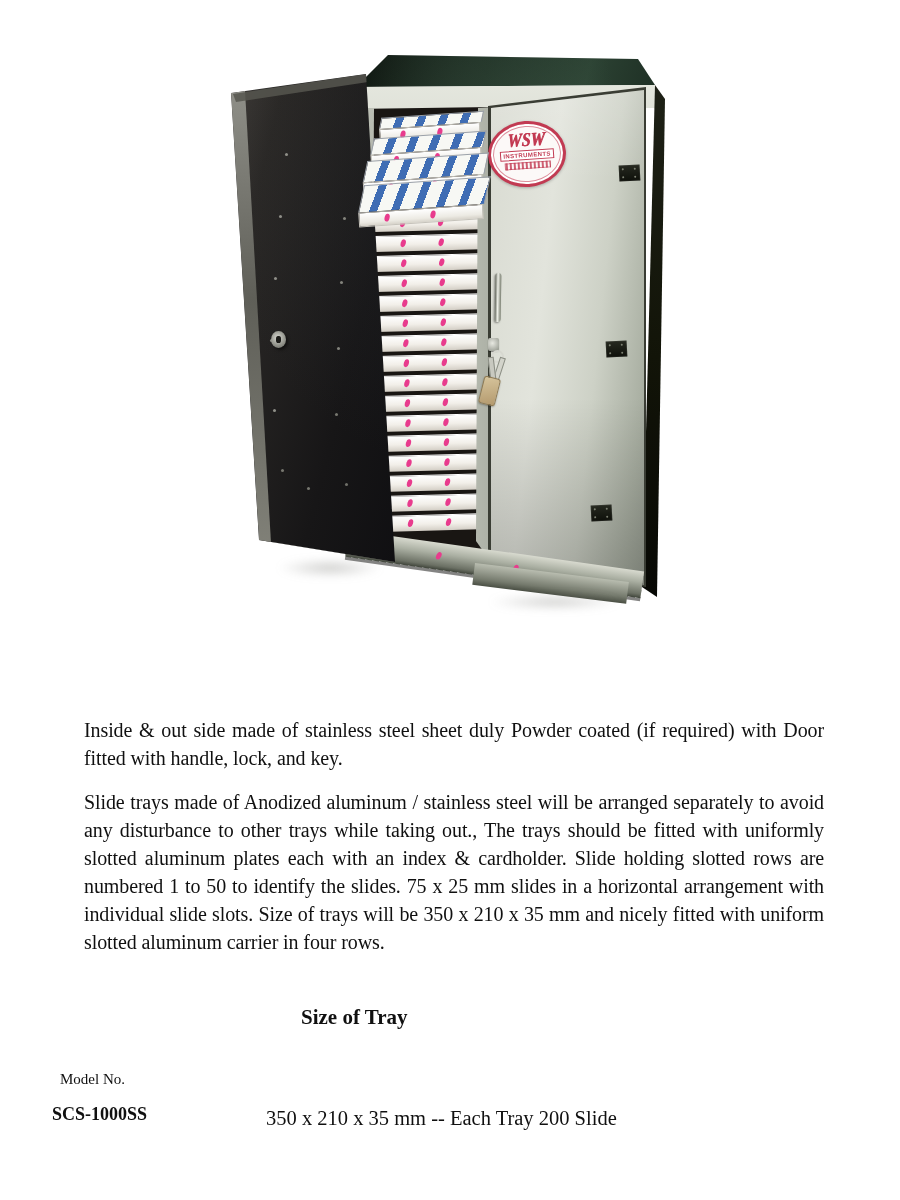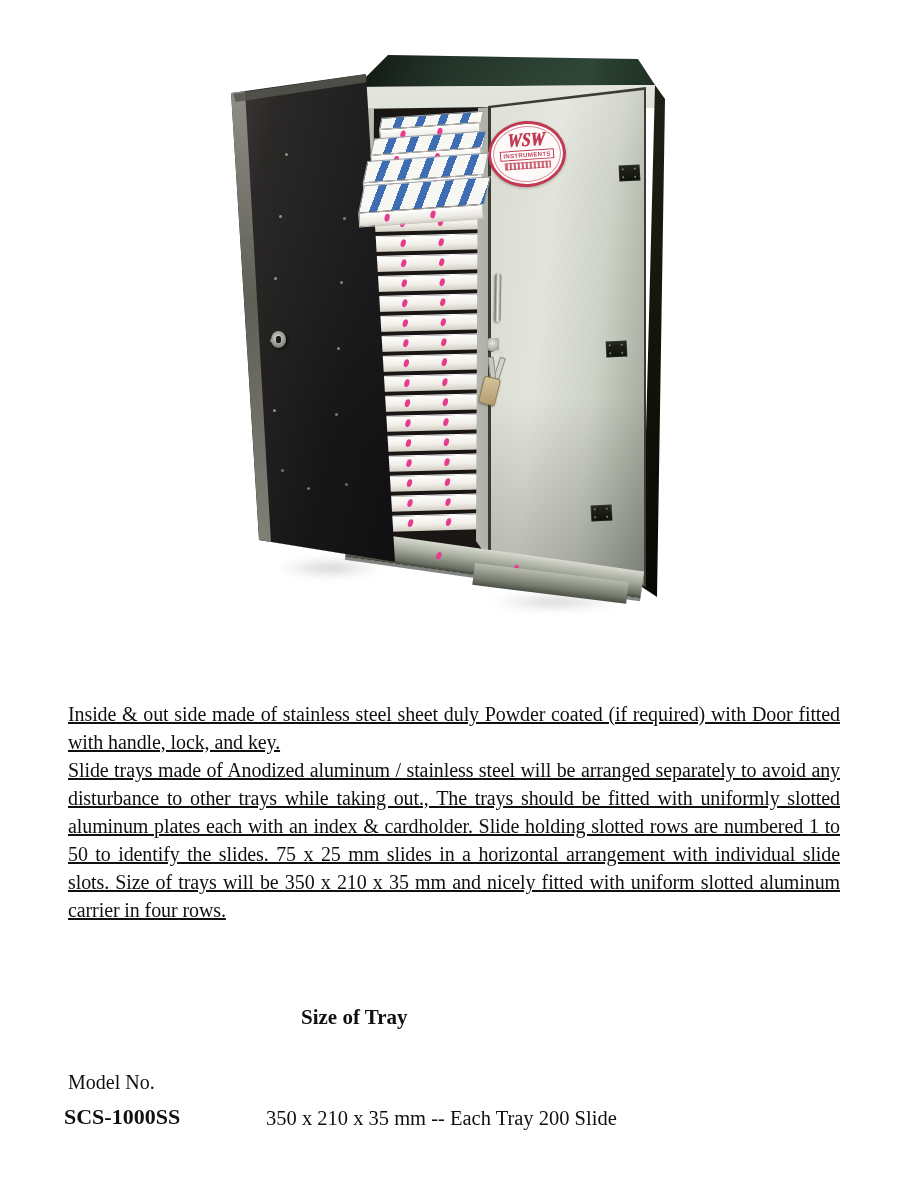--- a/index.html
+++ b/index.html
@@ -171,25 +171,25 @@
     background:radial-gradient(circle at 45% 40%,#d9d9d2 0%,#9fa098 45%,#63645c 100%);
     box-shadow:2px 2px 3px rgba(0,0,0,.5);
   }
   #door-lock::after{content:"";position:absolute;left:5px;top:5px;width:5px;height:7px;border-radius:40%;background:#1b1b18;}
 
   
   #desc{
     position:absolute;left:68px;top:700px;width:772px;
     font-size:20px;line-height:28px;text-align:justify;letter-spacing:-.1px;
   }
-  #desc p{margin:0;text-decoration:underline;}
+  #desc p{margin:16px;}
   #p3{margin-top:50px;text-align:left;}
   #size-heading{position:absolute;left:301px;top:1005px;font-size:21px;font-weight:bold;}
-  #model-label{position:absolute;left:68px;top:1071px;font-size:20px;text-align:right;}
-  #model-value{position:absolute;left:64px;top:1104px;font-size:22px;font-weight:bold;}
+  #model-label{position:absolute;left:60px;top:1071px;font-size:15px;text-align:right;}
+  #model-value{position:absolute;left:52px;top:1104px;font-size:18px;font-weight:bold;}
   #size-value{position:absolute;left:266px;top:1107px;font-size:20.5px;}
 </style>
 </head>
 <body>
 
 <div id="photo">
   <div class="shape" id="cab-top"></div>
   <div class="shape" id="cab-top-band"></div>
   <div class="shape" id="cab-right-side"></div>
   <div class="shape" id="inner-cavity"></div>

